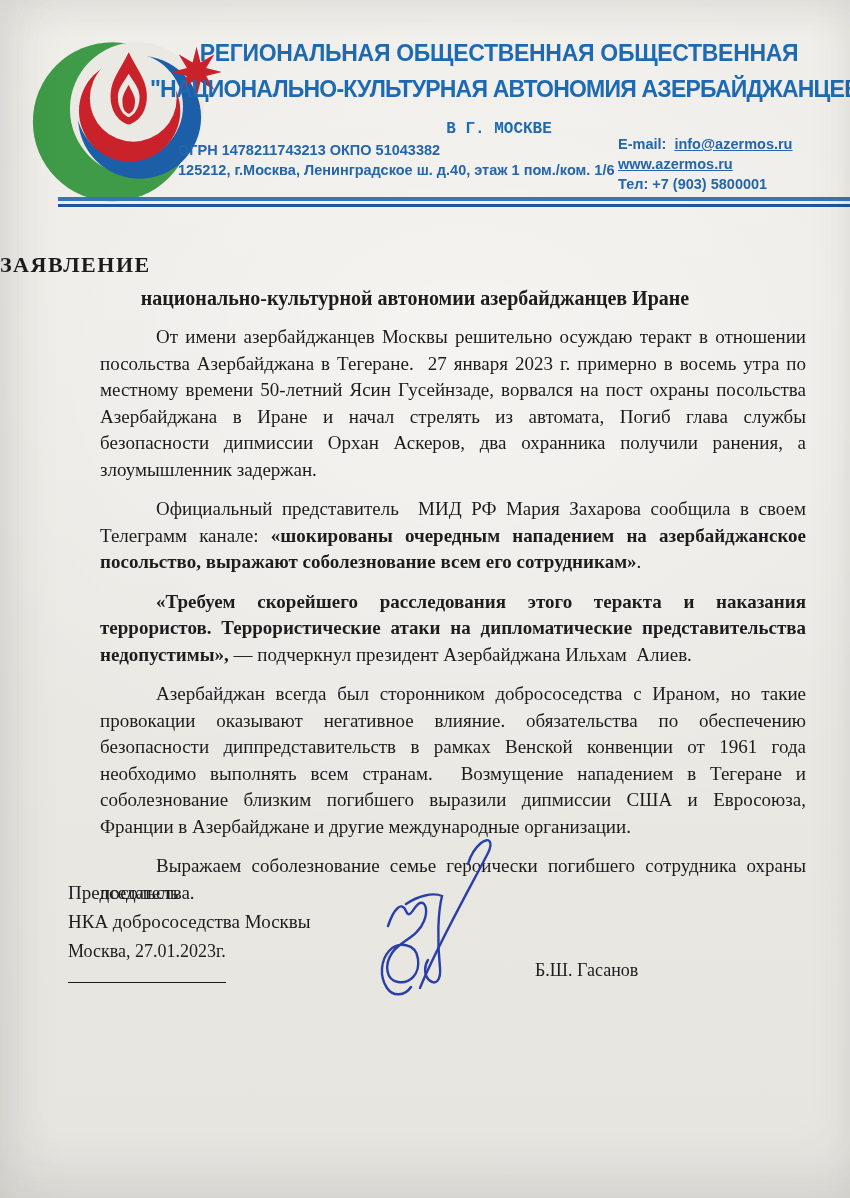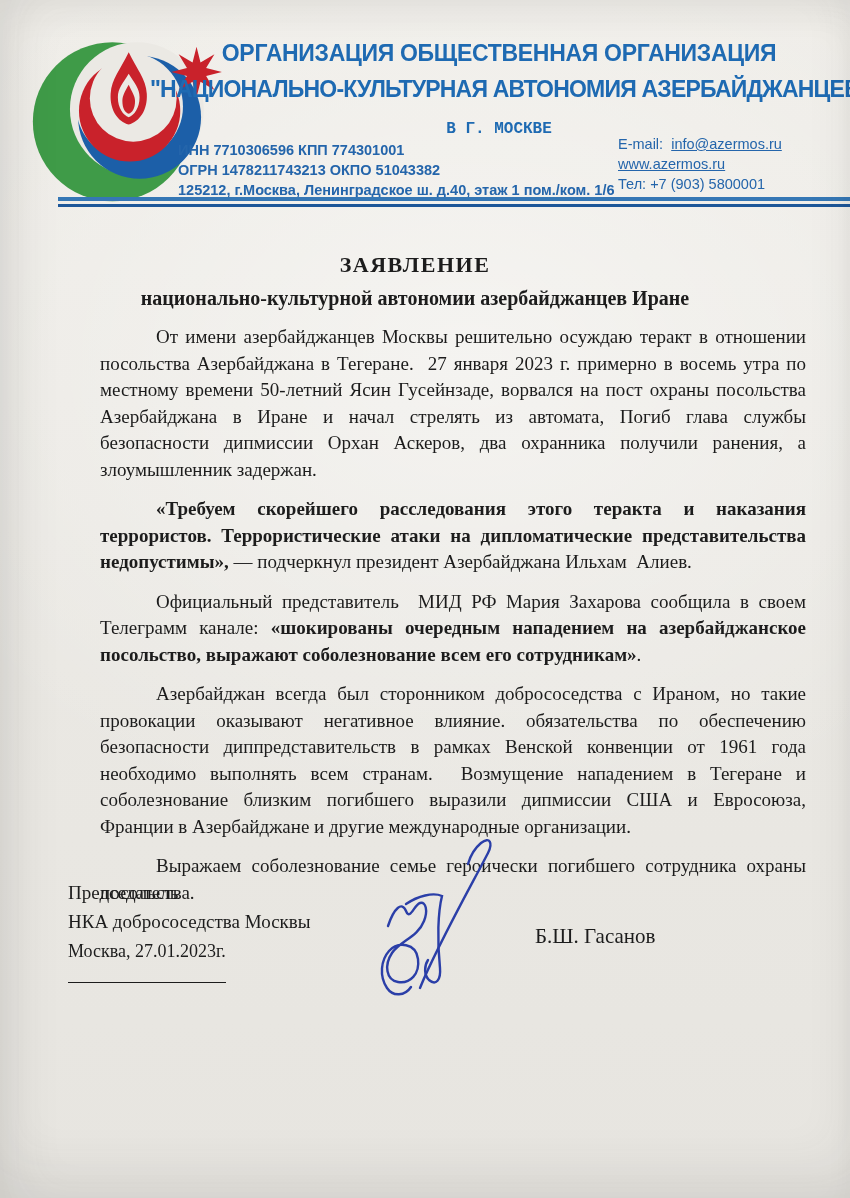--- a/index.html
+++ b/index.html
@@ -33,50 +33,50 @@
   .org-line3{font-size:16px;margin-top:17px;font-family:Liberation Mono, monospace;}
   .requisites{
     position:absolute;left:178px;top:140px;
     font-family:"Liberation Sans", sans-serif;
     font-weight:bold;font-size:14.5px;line-height:20px;
     color:#2465ab;
   }
   .contacts{
     position:absolute;left:618px;top:134px;
     font-family:"Liberation Sans", sans-serif;
-    font-weight:normal;font-size:14.5px;line-height:20px;
+    font-weight:bold;font-size:14.5px;line-height:20px;
     color:#2465ab;
   }
   .u{text-decoration:underline;}
   .divider{position:absolute;left:58px;right:0;top:197px;height:12px;}
   .divider .bar1{height:4px;background:#3577b5;}
   .divider .bar2{height:3px;background:#1d5799;margin-top:3px;}
   
   .doc-title{
-    position:absolute;left:0;right:20px;top:252px;text-align:center;
+    position:absolute;left:0;right:20px;top:252px;text-align:left;
     font-size:22px;font-weight:bold;letter-spacing:1.5px;
   }
   .doc-subtitle{
     position:absolute;left:0;right:20px;top:287px;text-align:center;
     font-size:20px;font-weight:bold;
   }
   .doc-body{
     position:absolute;left:100px;top:324px;width:706px;
   }
   .para{
     margin:0 0 13px 0;
     font-size:19px;line-height:26.5px;
     text-align:justify;text-indent:56px;
     white-space:pre-wrap;
   }
   .para .b{font-weight:bold;}
   
   .sig-left{position:absolute;left:68px;top:878px;font-size:19px;line-height:29px;}
   .sig-date{display:inline-block;border-bottom:1.6px solid #1c1c1c;padding-bottom:16px;font-size:18px;}
-  .sig-name{position:absolute;left:535px;top:924px;font-size:21px;font-family:Liberation Serif, serif;}
+  .sig-name{position:absolute;left:535px;top:960px;font-size:18px;font-family:Liberation Serif, serif;}
   .sig-scribble{position:absolute;left:332px;top:828px;width:180px;height:176px;}
 </style>
 </head>
 <body>
 
 <div class="paper">
 
   <div>
     <svg class="logo" viewBox="0 0 230 195" aria-hidden="true">
 
@@ -92,27 +92,26 @@
       <g>
         <path d="M118,28 C109,47 99,57 98,74 C97,92 106,105 118,108 C130,105 139,92 138,74 C137,57 127,47 118,28 Z" fill="#c9222b"></path>
         <path d="M118,52 C112,62 106,68 106,78 C106,90 112,98 118,100 C124,98 130,90 130,78 C130,68 124,62 118,52 Z" fill="#ebe9e4"></path>
         <path d="M118,64 C114,71 111,76 111,82 C111,90 114,95 118,96 C122,95 125,90 125,82 C125,76 121,71 118,64 Z" fill="#c9222b"></path>
       </g>
 
       <polygon fill="#c9222b" points="193,22 197.4,39.4 212.8,30.2 203.6,45.6 221,50 203.6,54.4 212.8,69.8 197.4,60.6 193,78 188.6,60.6 173.2,69.8 182.4,54.4 165,50 182.4,45.6 173.2,30.2 188.6,39.4"></polygon>
     </svg>
 
     <div class="org-title">
-      <div class="org-line1">ОРГАНИЗАЦИЯ ОБЩЕСТВЕННАЯ ОРГАНИЗАЦИЯ</div>
+      <div class="org-line1">РЕГИОНАЛЬНАЯ ОБЩЕСТВЕННАЯ ОБЩЕСТВЕННАЯ</div>
       <div class="org-line2">"НАЦИОНАЛЬНО-КУЛЬТУРНАЯ АВТОНОМИЯ  АЗЕРБАЙДЖАНЦЕВ"</div>
       <div class="org-line3">В Г. МОСКВЕ</div>
     </div>
 
     <div class="requisites">
-      <div>ИНН 7710306596  КПП 774301001</div>
       <div>ОГРН 1478211743213  ОКПО 51043382</div>
       <div>125212, г.Москва, Ленинградское ш. д.40, этаж 1 пом./ком. 1/6</div>
     </div>
 
     <div class="contacts">
       <div><span>E-mail:</span>&nbsp; <span class="u">info@azermos.ru</span></div>
       <div class="u">www.azermos.ru</div>
       <div>Тел: +7 (903) 5800001</div>
     </div>
 
@@ -120,22 +119,22 @@
       <div class="bar1"></div>
       <div class="bar2"></div>
     </div>
   </div>
 
   <div class="doc-title">ЗАЯВЛЕНИЕ</div>
   <div class="doc-subtitle">национально-культурной автономии азербайджанцев Иране</div>
 
   <div class="doc-body">
       <p class="para"><span>От имени азербайджанцев Москвы решительно осуждаю теракт в отношении посольства Азербайджана в Тегеране.  27 января 2023 г. примерно в восемь утра по местному времени 50-летний Ясин Гусейнзаде, ворвался на пост охраны посольства Азербайджана в Иране и начал стрелять из автомата, Погиб глава службы безопасности дипмиссии Орхан Аскеров, два охранника получили ранения, а злоумышленник задержан.</span></p>
+      <p class="para"><span>Официальный представитель  МИД РФ Мария Захарова сообщила в своем Телеграмм канале: </span><span class="b">«шокированы очередным нападением на азербайджанское посольство, выражают соболезнование всем его сотрудникам»</span><span>.</span></p>
       <p class="para"><span class="b">«Требуем скорейшего расследования этого теракта и наказания террористов. Террористические атаки на дипломатические представительства недопустимы»,</span><span> — подчеркнул президент Азербайджана Ильхам  Алиев.</span></p>
-      <p class="para"><span>Официальный представитель  МИД РФ Мария Захарова сообщила в своем Телеграмм канале: </span><span class="b">«шокированы очередным нападением на азербайджанское посольство, выражают соболезнование всем его сотрудникам»</span><span>.</span></p>
       <p class="para"><span>Азербайджан всегда был сторонником добрососедства с Ираном, но такие провокации оказывают негативное влияние. обязательства по обеспечению безопасности диппредставительств в рамках Венской конвенции от 1961 года необходимо выполнять всем странам.  Возмущение нападением в Тегеране и соболезнование близким погибшего выразили дипмиссии США и Евросоюза, Франции в Азербайджане и другие международные организации.</span></p>
       <p class="para"><span>Выражаем соболезнование семье героически погибшего сотрудника охраны посольства.</span></p>
     </div>
 
   <div class="sig-left">
     <div>Председатель</div>
     <div>НКА добрососедства Москвы</div>
     <div><span class="sig-date">Москва, 27.01.2023г.</span></div>
   </div>
 

